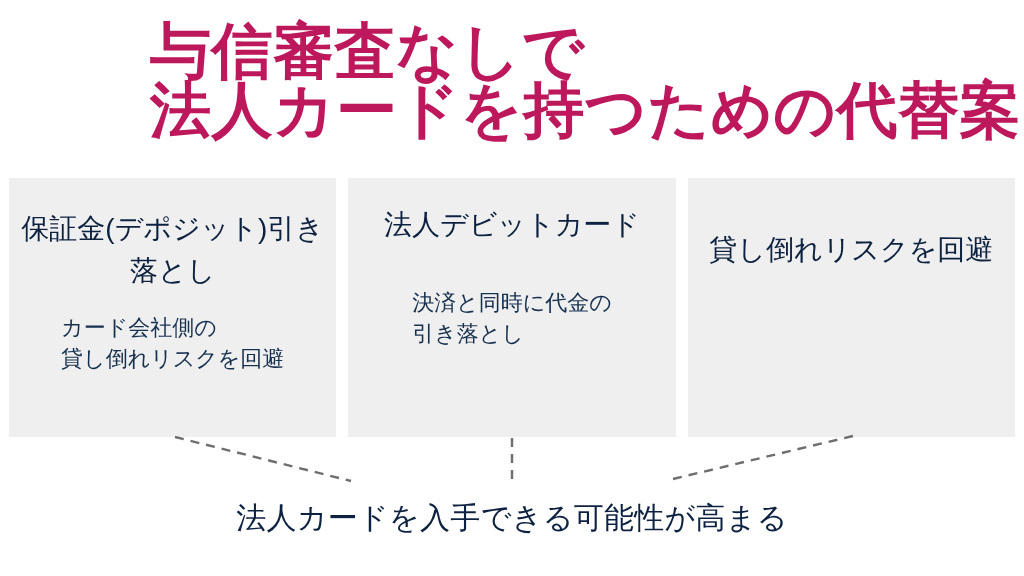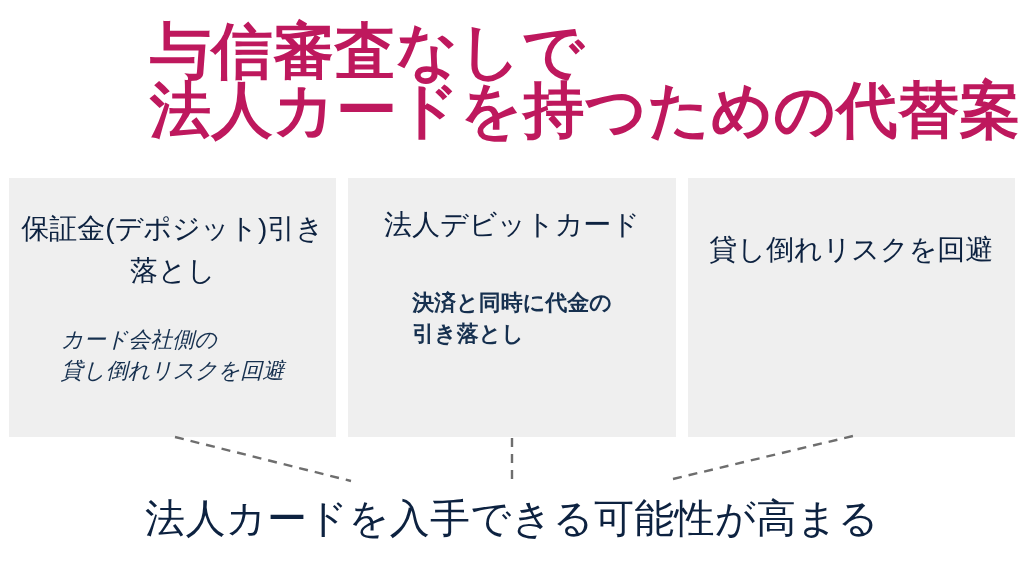--- a/index.html
+++ b/index.html
@@ -65,43 +65,43 @@
   .card-3 .card-heading { margin-top: 51px; }
 
   .card-body {
     color: #16304f;
     font-size: 22px;
     font-weight: 400;
     line-height: 31px;
     text-align: left;
     white-space: pre-line;
   }
-  .card-1 .card-body { margin-top: 32px; font-style: italic; }
-  .card-2 .card-body { margin-top: 41px; font-weight: bold; }
+  .card-1 .card-body { margin-top: 20px; }
+  .card-2 .card-body { margin-top: 41px; }
   .card-3 .card-body { margin-top: 41px; }
 
   
   .connectors {
     position: absolute;
     left: 0;
     top: 0;
     width: 1024px;
     height: 576px;
     pointer-events: none;
   }
 
   
   .footer-text {
     position: absolute;
     left: 0;
     top: 497px;
     width: 1024px;
     text-align: center;
     color: #0d2240;
-    font-size: 40px;
+    font-size: 30px;
     font-weight: 500;
     line-height: 42px;
     letter-spacing: 0.3px;
   }
 </style>
 </head>
 <body>
 
 <div class="title-block">
   <div class="title-line">与信審査なしで</div>

